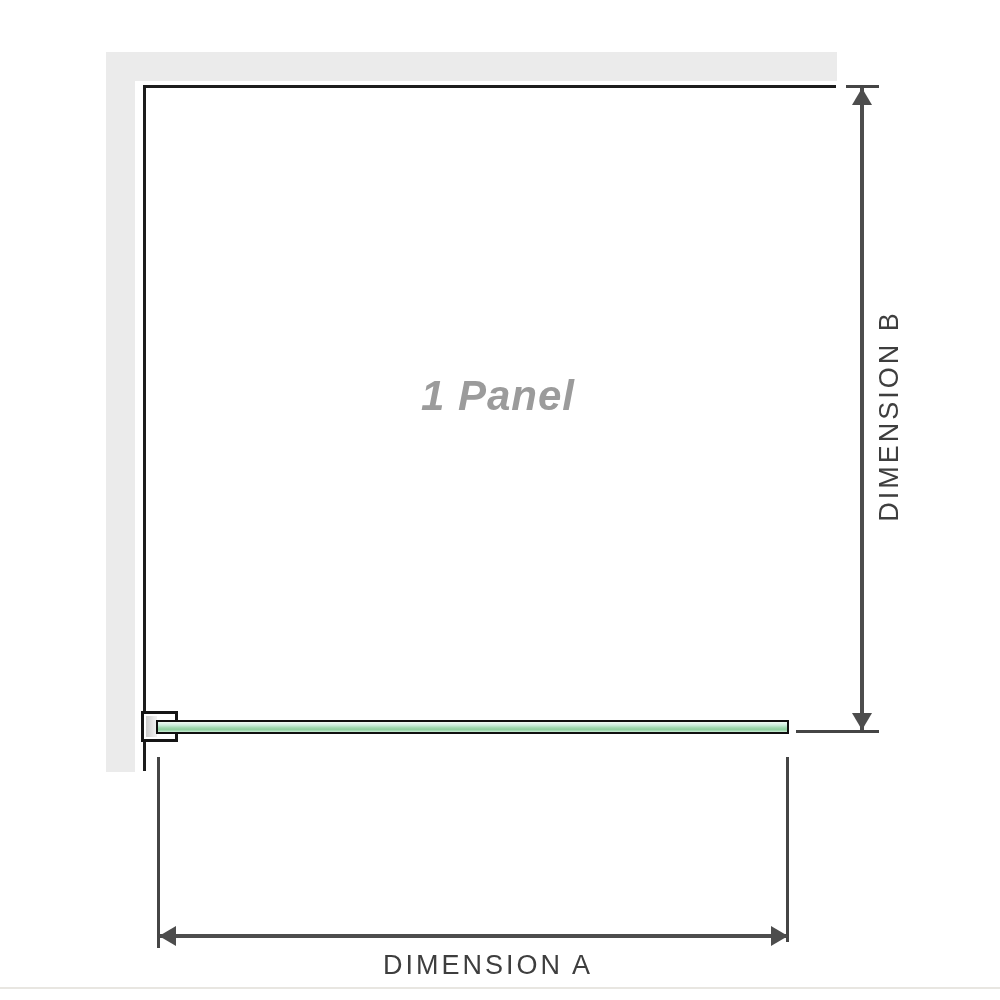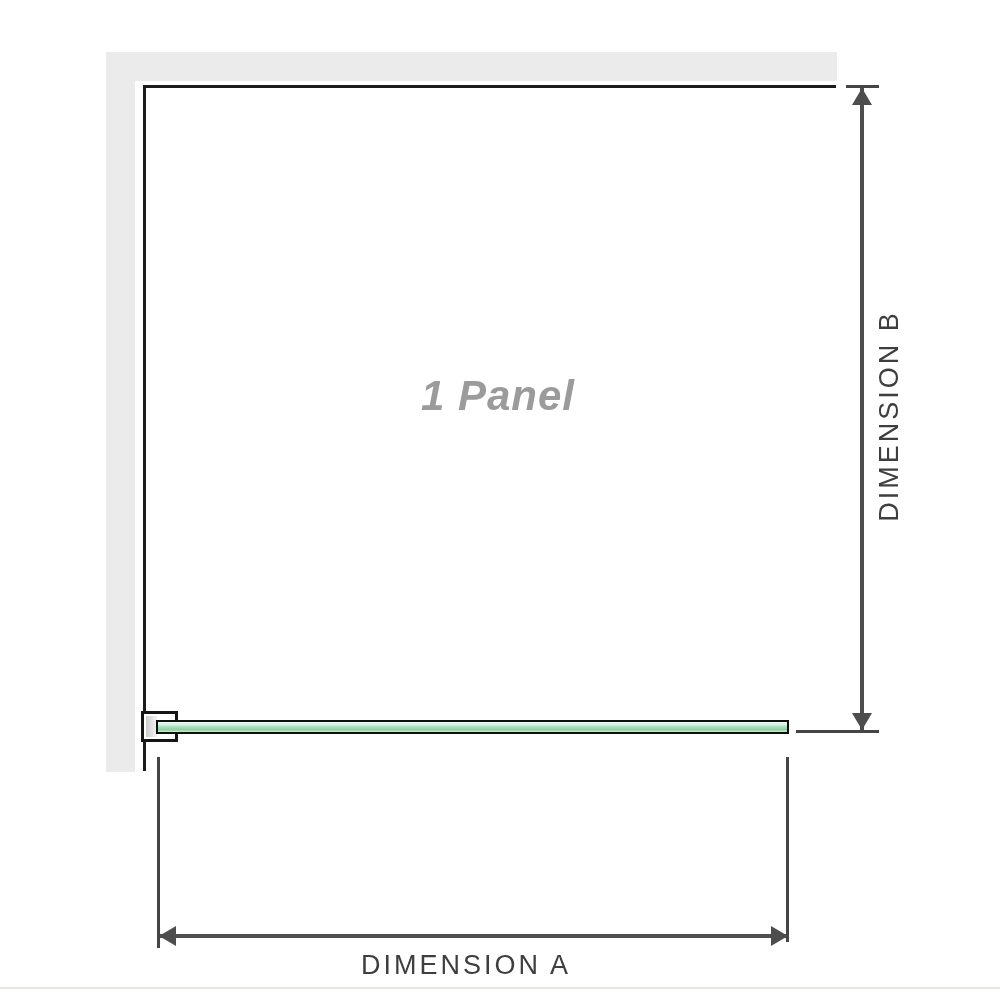--- a/index.html
+++ b/index.html
@@ -61,21 +61,21 @@
   .arr-up{left:852px;top:88px;border-left:10px solid transparent;border-right:10px solid transparent;border-bottom:17px solid #4d4d4d;}
   .arr-down{left:852px;top:713px;border-left:10px solid transparent;border-right:10px solid transparent;border-top:17px solid #4d4d4d;}
   .arr-left{left:159px;top:926px;border-top:10px solid transparent;border-bottom:10px solid transparent;border-right:17px solid #4d4d4d;}
   .arr-right{left:771px;top:926px;border-top:10px solid transparent;border-bottom:10px solid transparent;border-left:17px solid #4d4d4d;}
 
   
   .dim-label{
     font-size:27px;font-weight:400;color:#3e3e3e;
     letter-spacing:3px;white-space:nowrap;
   }
-  .dima-label{left:466px;top:965px;transform:translate(-50%,-50%);}
+  .dima-label{left:488px;top:965px;transform:translate(-50%,-50%);}
   .dimb-label{left:889px;top:416px;transform:translate(-50%,-50%) rotate(-90deg);}
 
   
   .baseline{left:0;top:987px;width:1000px;height:2px;background:#e8e6e1;}
 </style>
 </head>
 <body>
 
 <div id="canvas">
 

